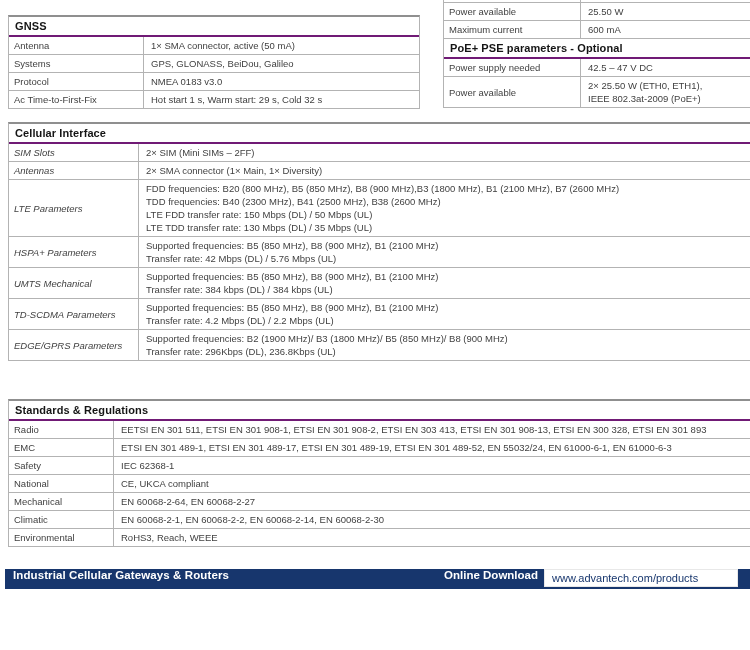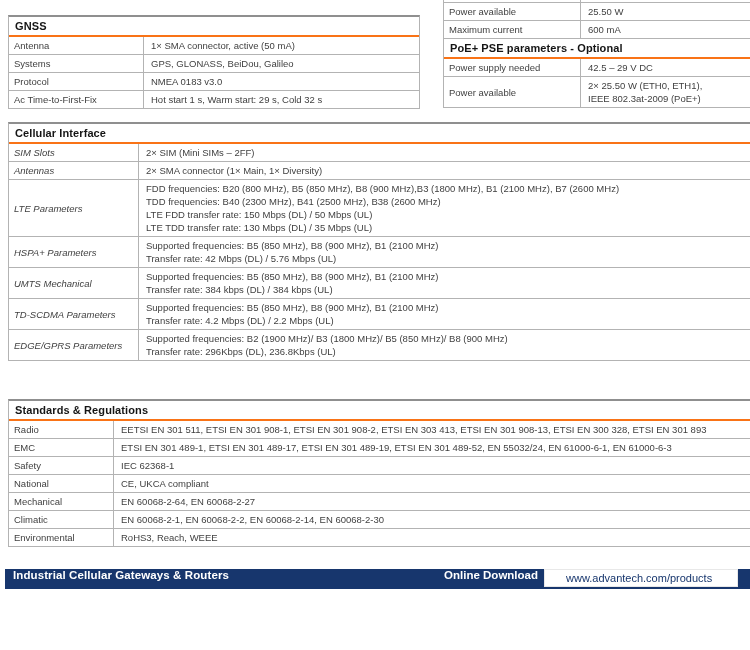--- a/index.html
+++ b/index.html
@@ -18,21 +18,21 @@
     border-top: 2px solid #8f8f8f;
     border-left: 1px solid #b3b3b3;
   }
   .tbl.closed { border-right: 1px solid #b3b3b3; }
   .thead {
     font-weight: 700;
     font-size: 11px;
     line-height: 14px;
     color: #151515;
     padding: 2px 6px;
-    border-bottom: 2px solid #f97316;
+    border-bottom: 2px solid #701a75;
     letter-spacing: 0.1px;
   }
   .row { display: flex; border-bottom: 1px solid #b3b3b3; align-items: stretch; }
   .row.cut { height: 3px; }
   .cell-l {
     padding: 2px 5px;
     border-right: 1px solid #b3b3b3;
     font-size: 9.5px;
     line-height: 13px;
     flex-shrink: 0;
@@ -71,21 +71,21 @@
     margin-right: 6px;
   }
   .footer-url-box {
     width: 194px; height: 18px;
     background: #ffffff;
     margin-right: 12px;
     display: flex; align-items: center;
     border: 1px solid #e8e8e8;
   }
   .footer-url {
-    font-size: 11px; padding-left: 21px; text-decoration: none;
+    font-size: 11px; padding-left: 7px; text-decoration: none;
   }
 </style>
 </head>
 <body>
 
 <div class="tbl gnss closed">
   <div class="thead">GNSS</div>
   <div class="row">
     <div class="cell-l">Antenna</div>
     <div class="cell-v">1× SMA connector, active (50 mA)</div>
@@ -113,21 +113,21 @@
     <div class="cell-l">Power available</div>
     <div class="cell-v">25.50 W</div>
   </div>
   <div class="row">
     <div class="cell-l">Maximum current</div>
     <div class="cell-v">600 mA</div>
   </div>
   <div class="thead">PoE+ PSE parameters - Optional</div>
   <div class="row">
     <div class="cell-l">Power supply needed</div>
-    <div class="cell-v">42.5 – 29 V DC</div>
+    <div class="cell-v">42.5 – 47 V DC</div>
   </div>
   <div class="row">
     <div class="cell-l">Power available</div>
     <div class="cell-v">2× 25.50 W (ETH0, ETH1),
 IEEE 802.3at-2009 (PoE+)</div>
   </div>
 </div>
 
 <div class="tbl cellular">
   <div class="thead">Cellular Interface</div>

